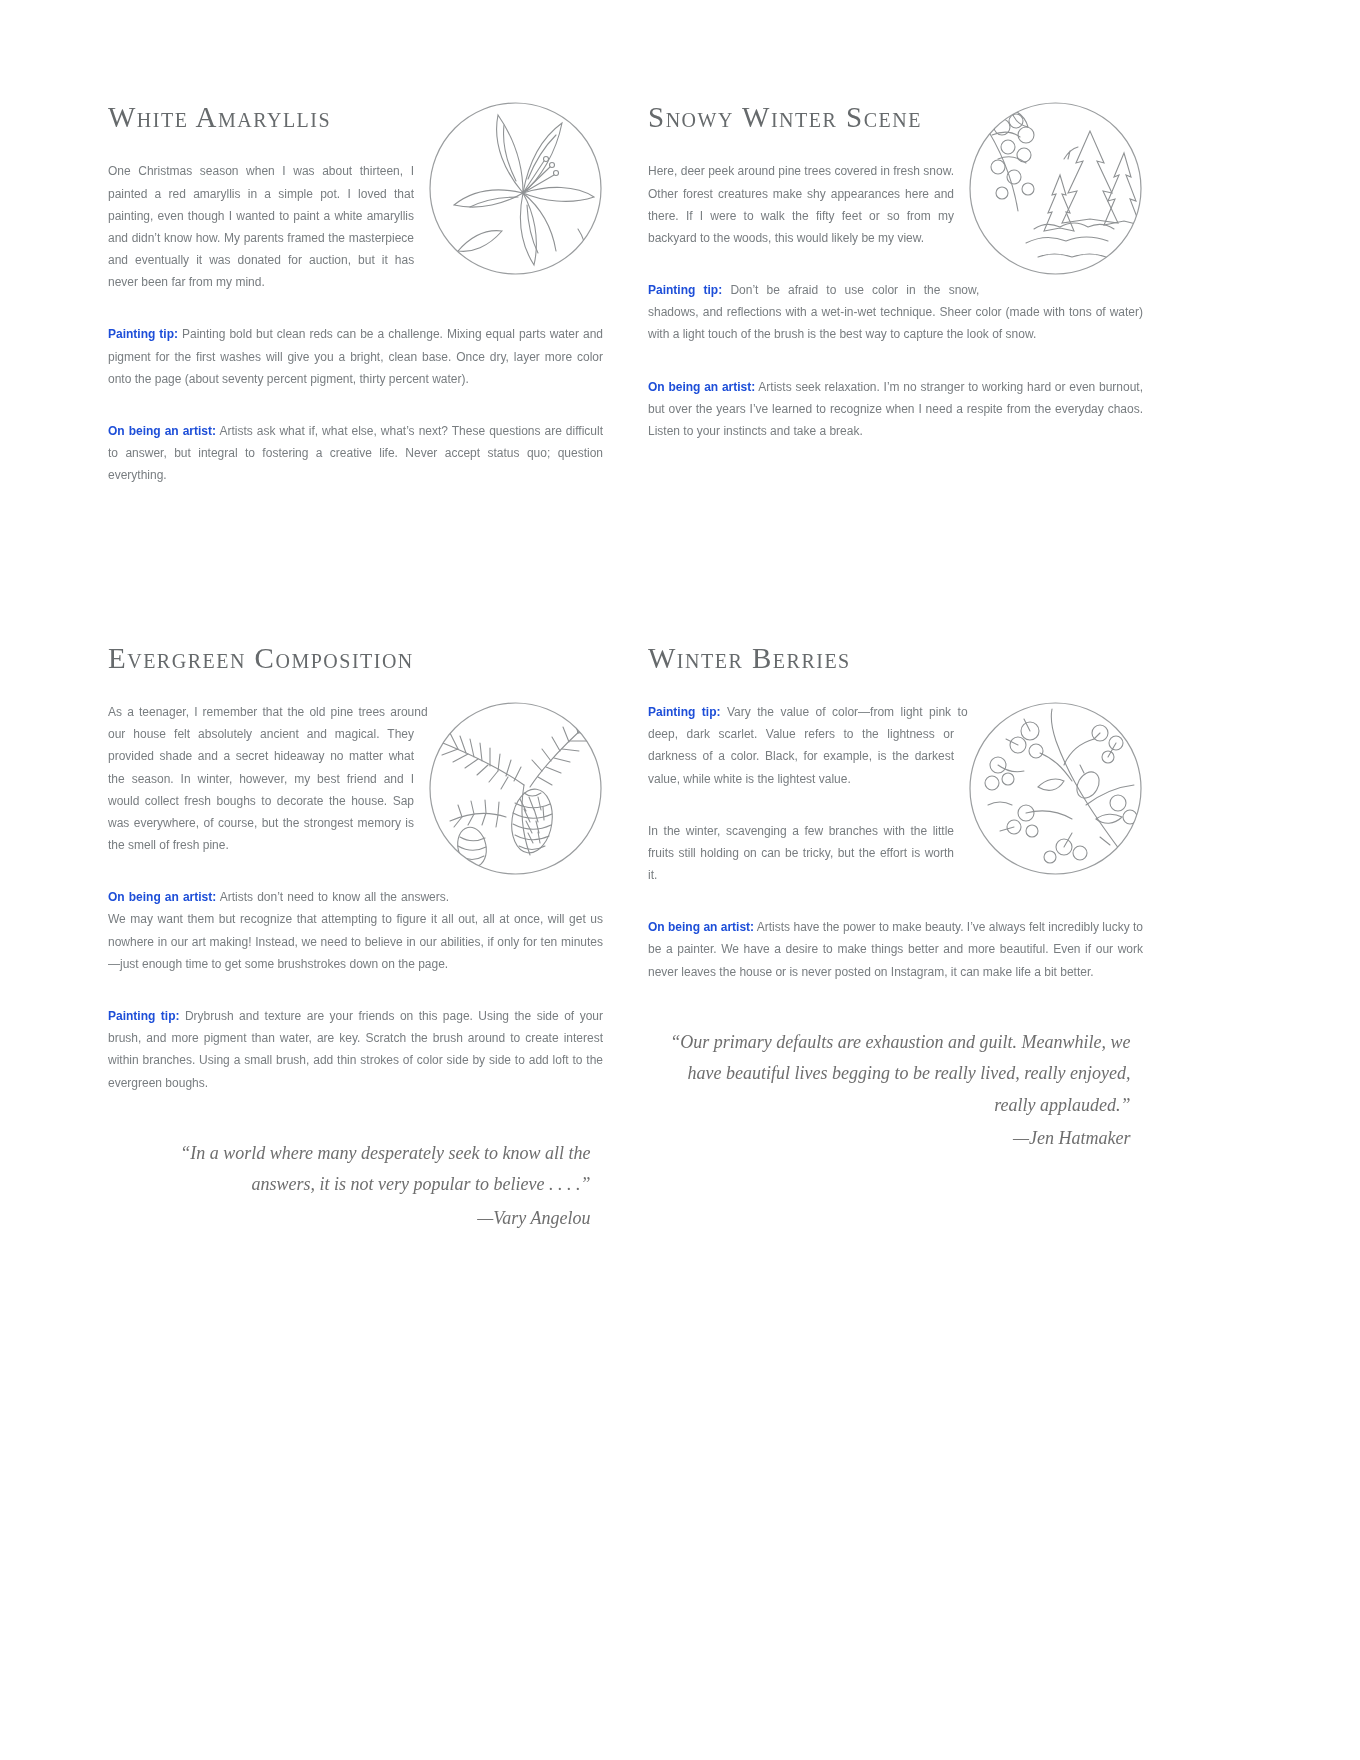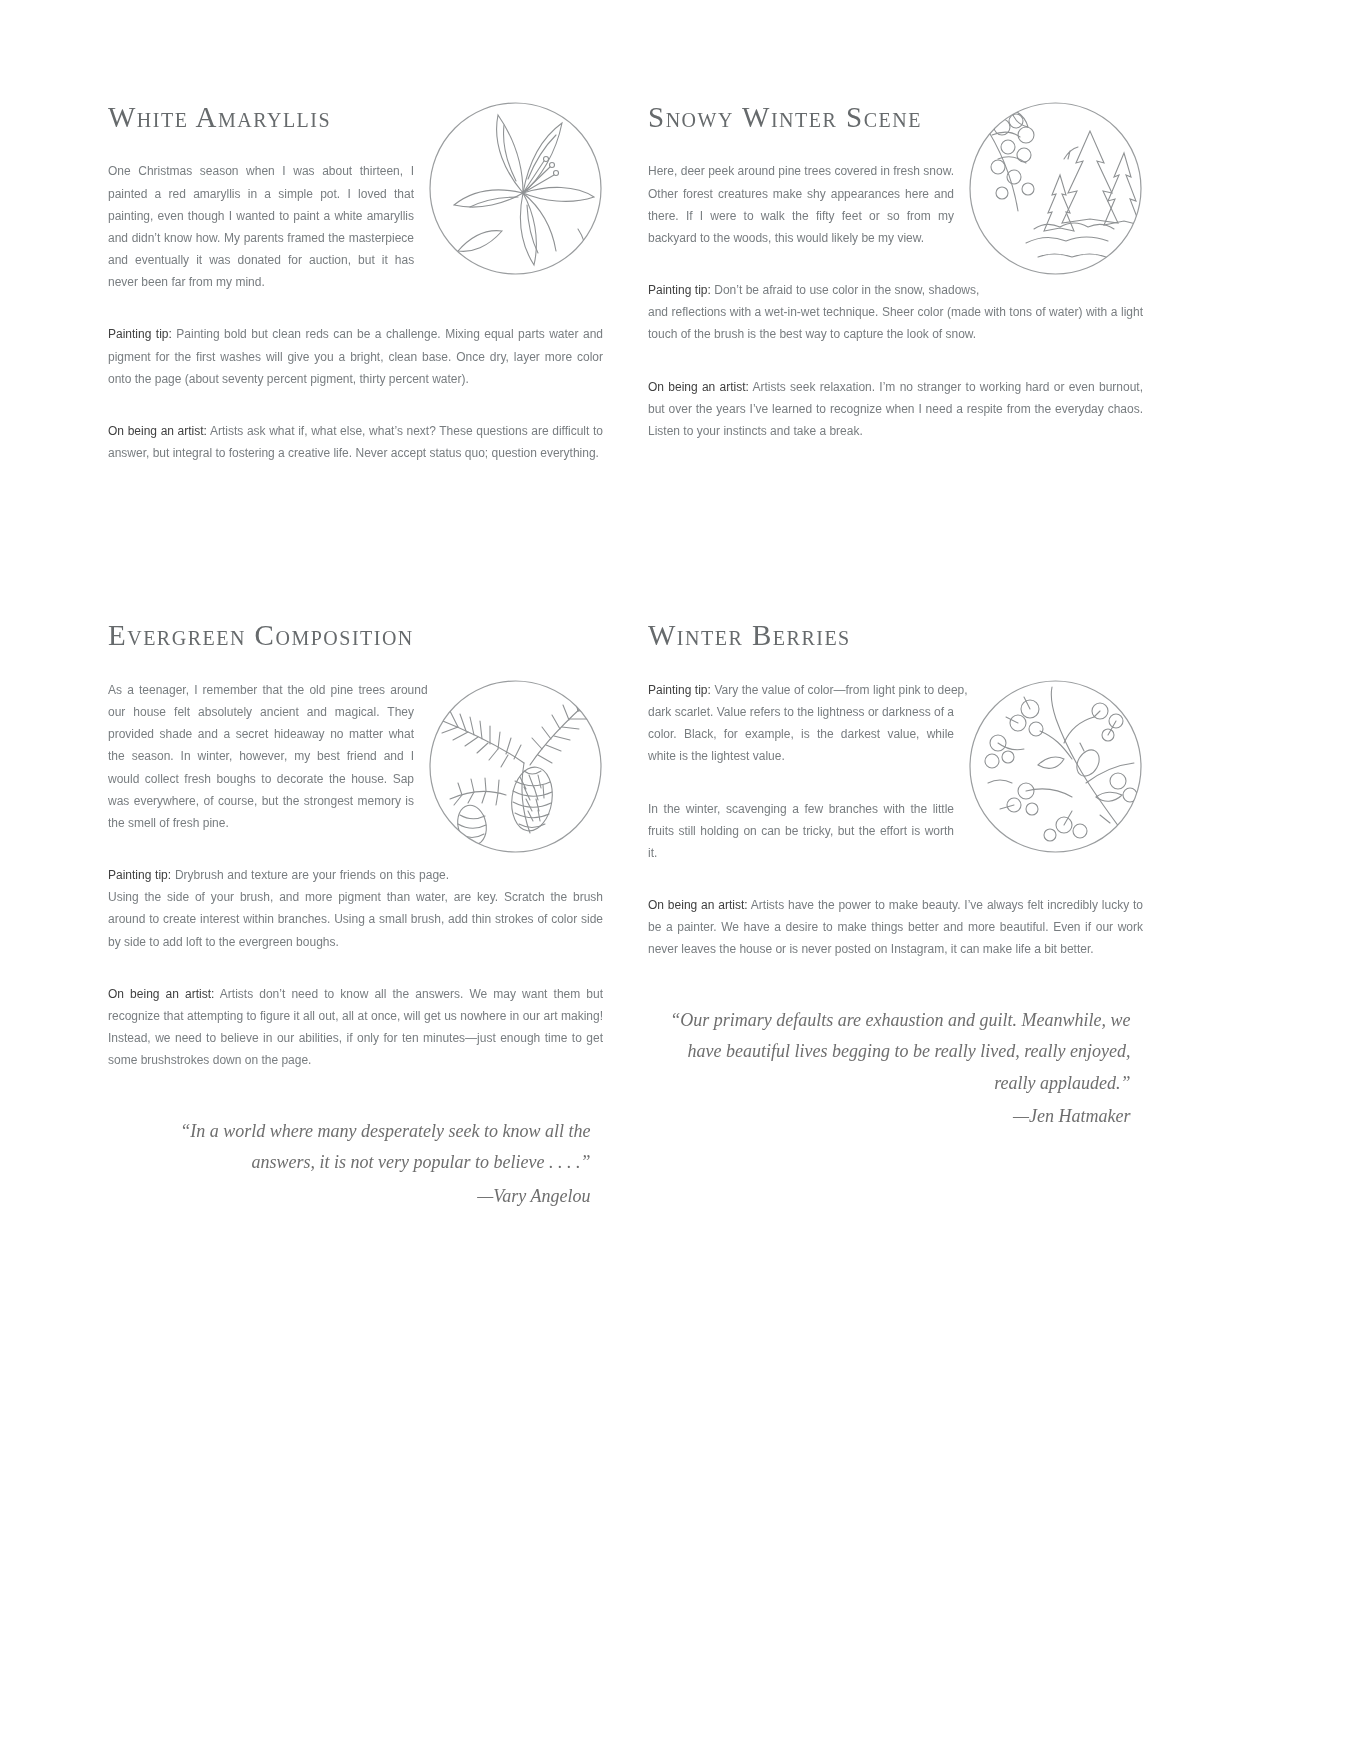--- a/index.html
+++ b/index.html
@@ -41,22 +41,22 @@
   }
   .body-par{
     font-size:12px;
     line-height:1.85;
     color:#787d80;
     text-align:justify;
     margin:0 0 30px 0;
     font-weight:300;
   }
   .body-par strong{
-    color:#404040;
-    font-weight:400;
+    color:#1d4ed8;
+    font-weight:700;
   }
   .quote{
     clear:both;
     margin:44px auto 0 auto;
     max-width:470px;
     font-family:"Liberation Serif", serif;
     font-style:italic;
     font-size:18px;
     line-height:1.75;
     color:#6e6e6e;
@@ -168,22 +168,22 @@
               <path d="M87,102 q17,9 35,1 M85,112 q19,10 39,1 M85,123 q19,10 38,1 M87,134 q17,9 34,1 M91,145 q13,7 26,0"></path>
               <path d="M96,92 q8,6 17,0 M92,98 l6,12 M101,96 l5,13 M110,96 l3,13 M96,108 l6,13 M106,108 l4,13 M115,106 l1,13 M98,120 l6,12 M108,120 l3,12 M100,132 l5,10 M110,131 l2,11"></path>
               <path d="M22,120 C40,112 60,110 78,116"></path>
               <path d="M34,116 l-4,-12 M46,113 l-3,-13 M58,112 l-1,-13 M70,113 l1,-12 M34,116 l-8,10 M46,113 l-6,11 M58,112 l-4,12 M70,114 l-2,12"></path>
               <ellipse cx="44" cy="146" rx="14" ry="20" transform="rotate(-12 44 146)"></ellipse>
               <path d="M32,136 q12,7 25,1 M30,145 q14,8 28,1 M32,155 q12,7 24,0"></path>
             </g>
           </svg>
         </figure>
         <p class="body-par">As a teenager, I remember that the old pine trees around our house felt absolutely ancient and magical. They provided shade and a secret hideaway no matter what the season. In winter, however, my best friend and I would collect fresh boughs to decorate the house. Sap was everywhere, of course, but the strongest memory is the smell of fresh pine.</p>
+        <p class="body-par"><strong>On being an artist:</strong> <span>Artists don’t need to know all the answers. We may want them but recognize that attempting to figure it all out, all at once, will get us nowhere in our art making! Instead, we need to believe in our abilities, if only for ten minutes—just enough time to get some brushstrokes down on the page.</span></p>
         <p class="body-par"><strong>Painting tip:</strong> <span>Drybrush and texture are your friends on this page. Using the side of your brush, and more pigment than water, are key. Scratch the brush around to create interest within branches. Using a small brush, add thin strokes of color side by side to add loft to the evergreen boughs.</span></p>
-        <p class="body-par"><strong>On being an artist:</strong> <span>Artists don’t need to know all the answers. We may want them but recognize that attempting to figure it all out, all at once, will get us nowhere in our art making! Instead, we need to believe in our abilities, if only for ten minutes—just enough time to get some brushstrokes down on the page.</span></p>
         <blockquote class="quote">
           <span>“In a world where many desperately seek to know all the answers, it is not very popular to believe . . . .”</span>
           <span class="attrib">—Vary Angelou</span>
         </blockquote>
       </section>
 
       <section class="entry">
         <h2 class="entry-title">Winter Berries</h2>
         <figure class="illus">
           <svg viewBox="0 0 175 175">

